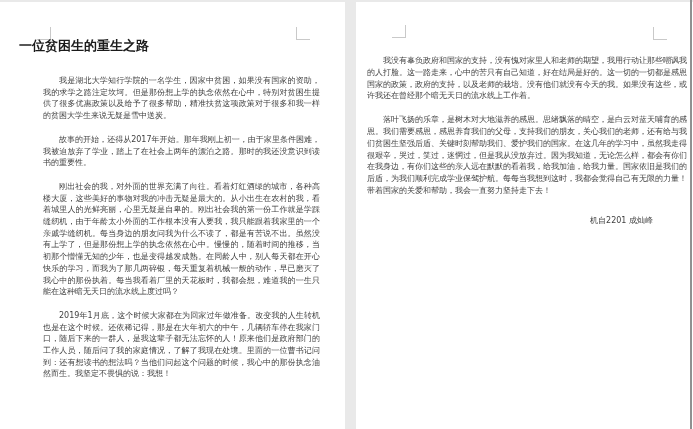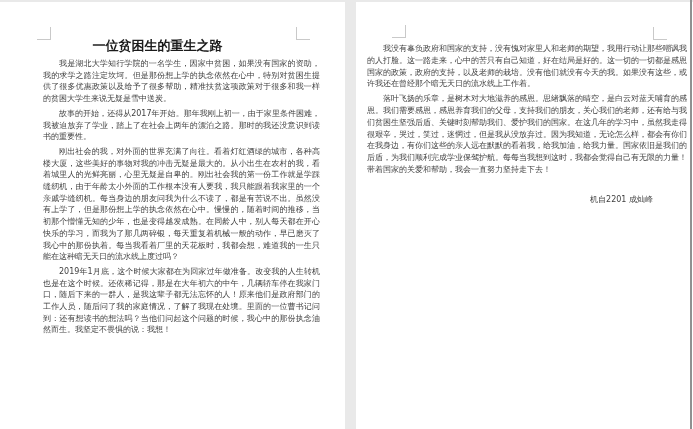--- a/index.html
+++ b/index.html
@@ -34,32 +34,31 @@
   .text-col {
     position: absolute;
     color: #3f3f3f;
   }
   .page.left  .text-col { left: 43px; top: 36px; width: 277px; }
   .page.right .text-col { left: 11px; top: 41px; width: 320px; }
   .doc-title {
     font-size: 13px;
     font-weight: bold;
     color: #1b1b1b;
-    text-align: center;
     transform: translateX(-24px);
-    margin: 0 0 5px 0;
+    margin: 0 0 22px 0;
     line-height: 15px;
     white-space: nowrap;
   }
   .para {
     font-size: 8px;
     text-align: justify;
     text-justify: inter-character;
     text-indent: 2em;
-    margin: 0 0 3px 0;
+    margin: 12px 0 3px 0;
   }
   .page.left  .para { line-height: 11.7px; }
   .page.right .para { line-height: 11.8px; }
   .signature {
     font-size: 8px;
     line-height: 11.8px;
     text-align: right;
     padding-right: 34px;
     margin-top: 18px;
     color: #3f3f3f;

